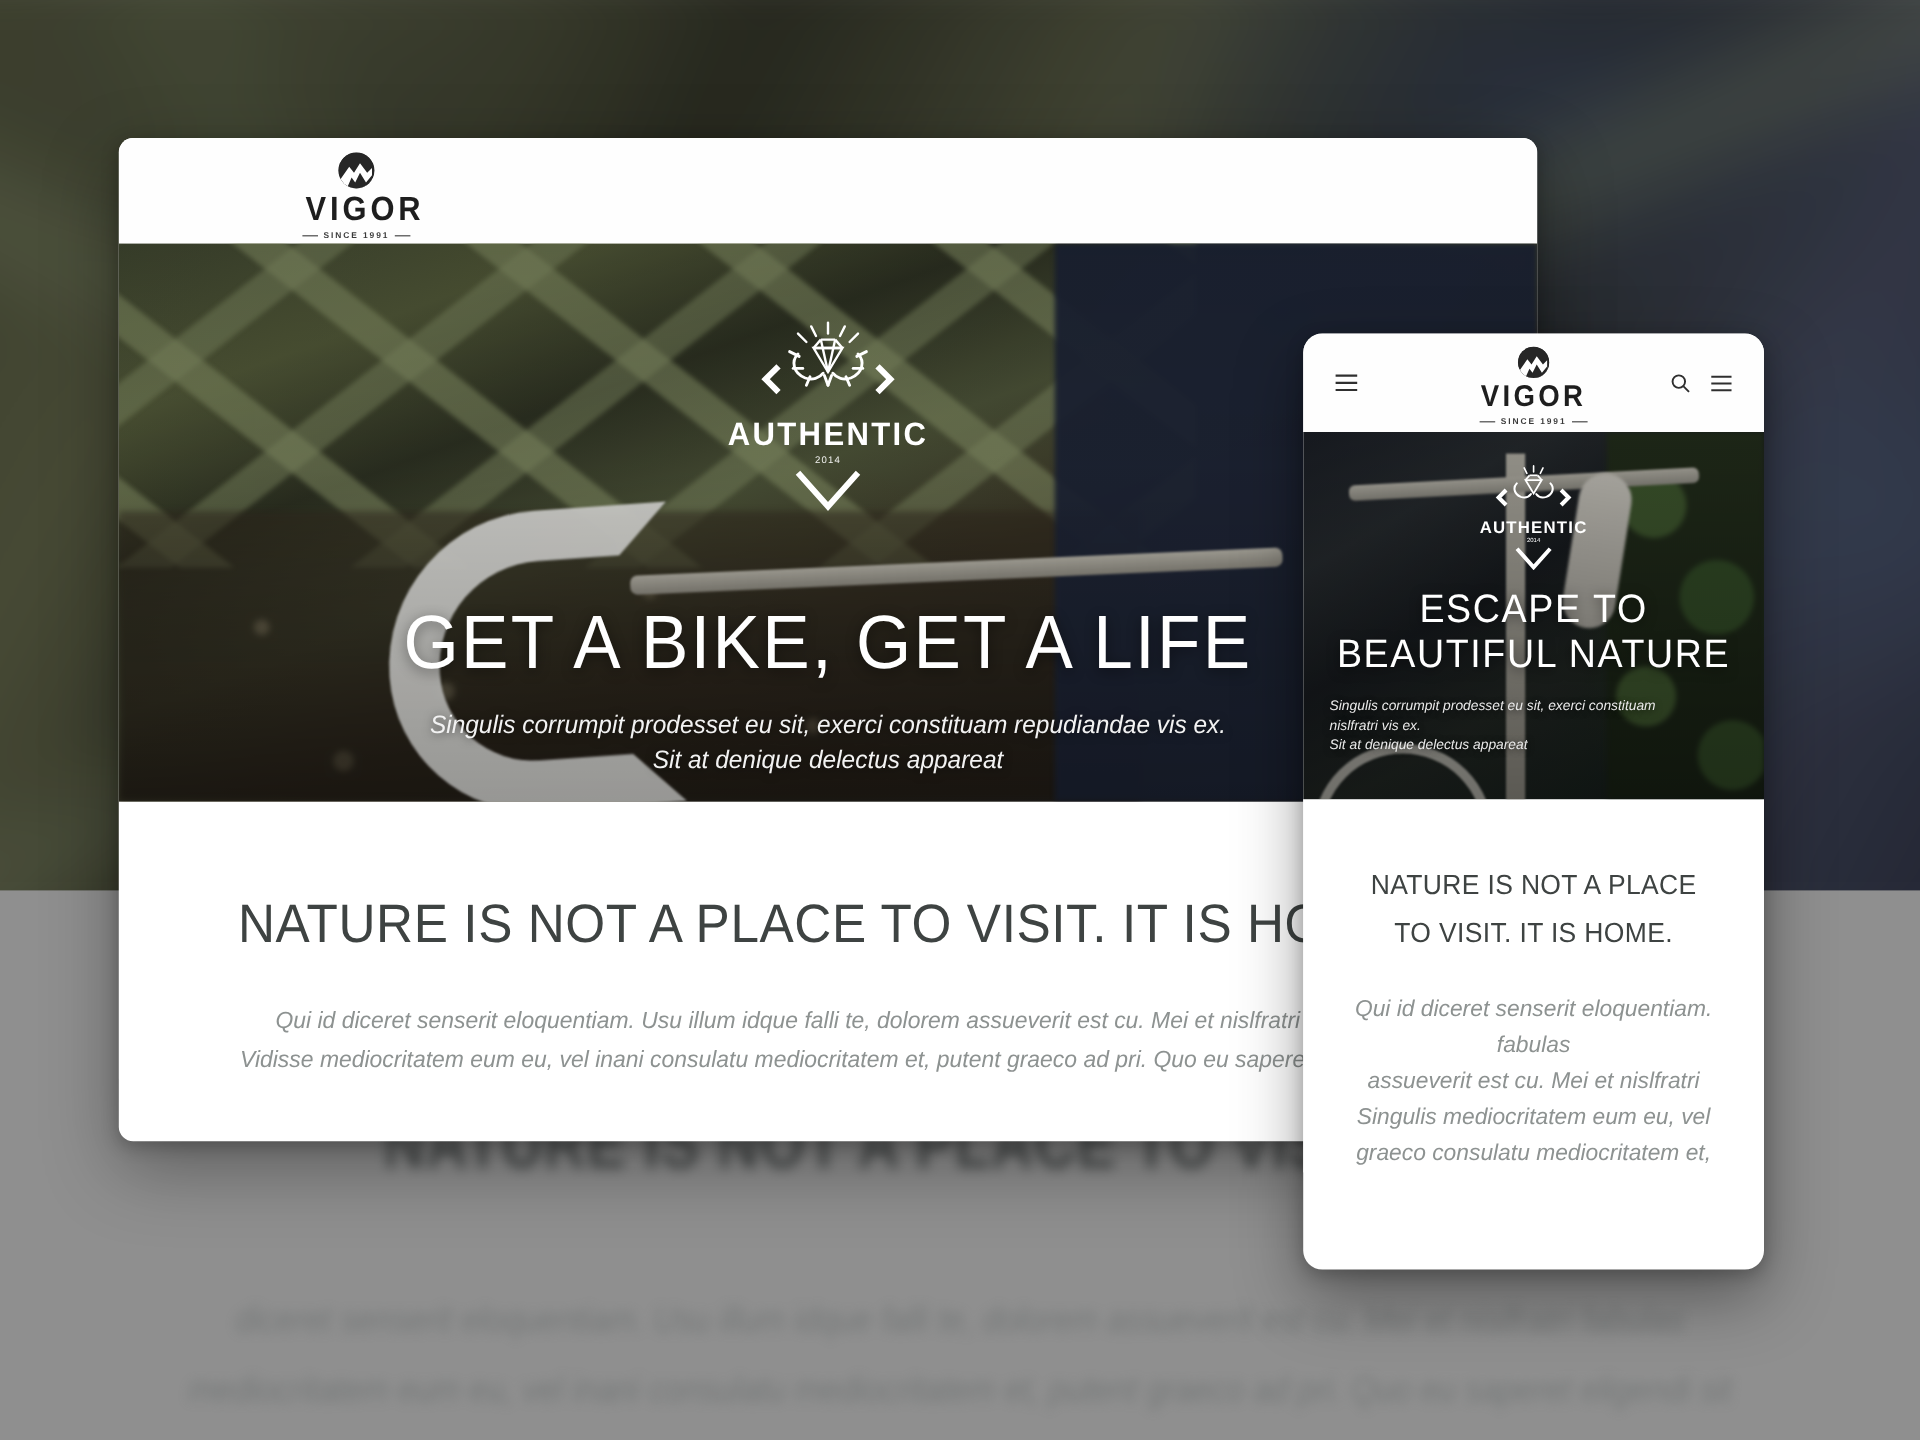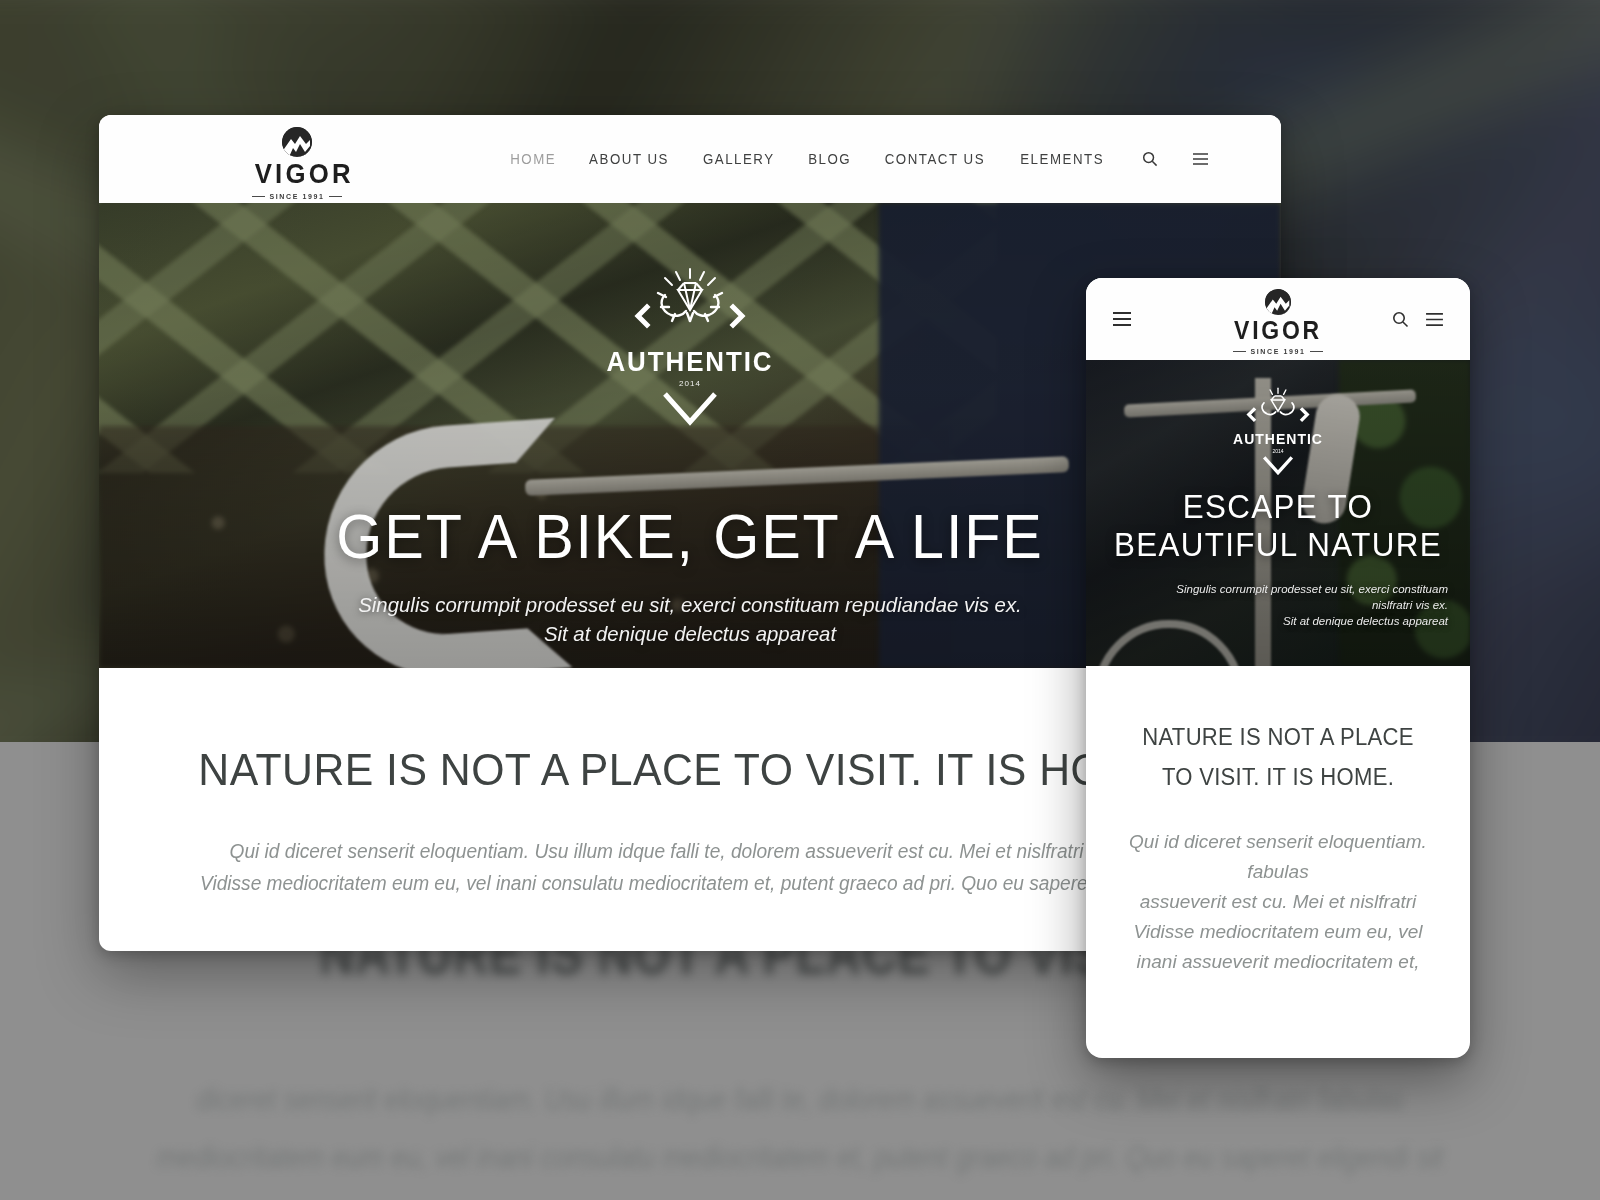--- a/index.html
+++ b/index.html
@@ -257,21 +257,21 @@
   .m-badge .b-year { font-size: 5px; color: #fff; margin-top: 2px; }
 
   .mob-h1 {
     position: absolute; left: 12px; right: 12px; top: 128px; text-align: center;
     font-family: "Liberation Sans Narrow","Liberation Sans", sans-serif;
     font-size: 33px; font-weight: 400; letter-spacing: 1.4px; color: #fff;
     line-height: 1.14; transform: scaleX(.95);
     text-shadow: 0 2px 10px rgba(0,0,0,.5);
   }
   .mob-sub {
-    position: absolute; left: 22px; right: 22px; top: 222px; text-align: right;
+    position: absolute; left: 22px; right: 22px; top: 222px; text-align: left;
     font-size: 11.5px; font-style: italic; color: #eaeaea; line-height: 1.38;
     text-shadow: 0 1px 6px rgba(0,0,0,.6);
   }
 
   .mob-body { background: #fff; padding: 52px 40px 0; }
   .mob-title {
     text-align: center;
     font-family: "Liberation Sans Narrow","Liberation Sans", sans-serif;
     font-size: 23px; color: #3e4342; line-height: 1.72; letter-spacing: .3px;
     transform: scaleX(.96);
@@ -311,41 +311,20 @@
         </div>
         <div class="logo-word">VIGOR</div>
         <div class="logo-since">
           <span class="bar"></span>
           <span class="txt">SINCE 1991</span>
           <span class="bar"></span>
         </div>
         <div class="logo-dots">• • •</div>
       </div>
 
-      <nav class="nav">
-        <a href="#" class="active">HOME</a>
-        <a href="#">ABOUT US</a>
-        <a href="#">GALLERY</a>
-        <a href="#">BLOG</a>
-        <a href="#">CONTACT US</a>
-        <a href="#">ELEMENTS</a>
-        <span class="ico search">
-          <svg width="16" height="16" viewBox="0 0 16 16" fill="none" stroke="currentColor" stroke-width="1.5">
-            <circle cx="6.6" cy="6.6" r="4.9"></circle>
-              <line x1="10.3" y1="10.3" x2="14.6" y2="14.6"></line>
-          </svg>
-        </span>
-        <span class="ico burger">
-          <svg width="17" height="14" viewBox="0 0 17 14" stroke="currentColor" stroke-width="1.6">
-            <line x1="1" y1="2" x2="16" y2="2"></line>
-              <line x1="1" y1="7" x2="16" y2="7"></line>
-              <line x1="1" y1="12" x2="16" y2="12"></line>
-          </svg>
-        </span>
-      </nav>
     </div>
 
     <div class="hero">
       <div class="lattice"></div>
       <div class="ground"></div>
       <div class="plaid"></div>
       <div class="bar-tape"></div>
       <div class="top-tube"></div>
       <div class="shade"></div>
 
@@ -499,19 +478,19 @@
         <div>Sit at denique delectus appareat</div>
       </div>
     </div>
 
     <div class="mob-body">
       <div class="mob-title">NATURE IS NOT A PLACE TO VISIT. IT IS HOME.</div>
       <div class="mob-para">
         <span class="ln">Qui id diceret senserit eloquentiam.</span>
         <span class="ln">fabulas</span>
         <span class="ln">assueverit est cu. Mei et nislfratri</span>
-        <span class="ln">Vidisse mediocritatem eum eu, vel</span>
-        <span class="ln">inani assueverit mediocritatem et,</span>
+        <span class="ln">Singulis mediocritatem eum eu, vel</span>
+        <span class="ln">graeco consulatu mediocritatem et,</span>
       </div>
     </div>
   </div>
 
 </div>
 
 </body></html>

